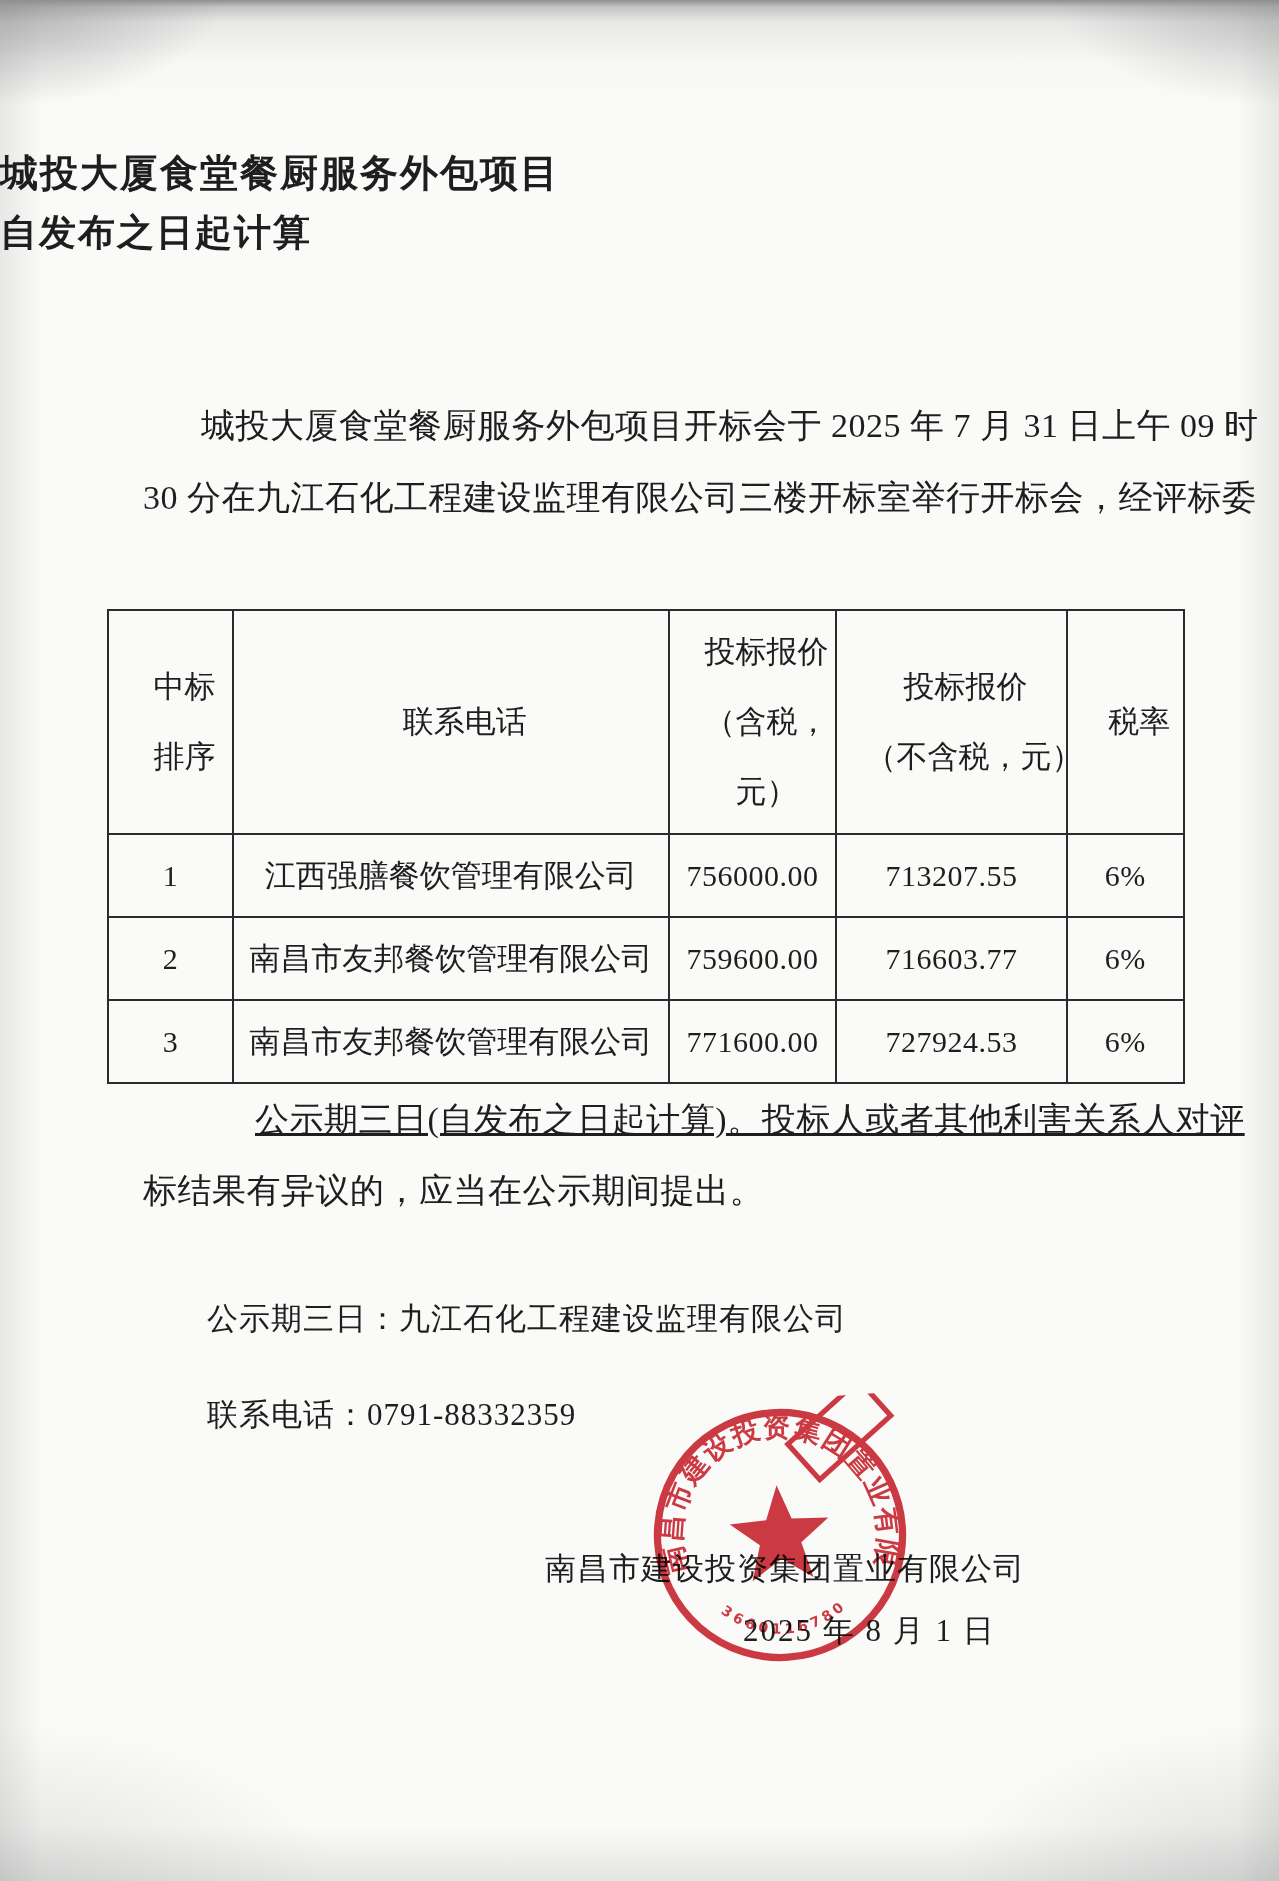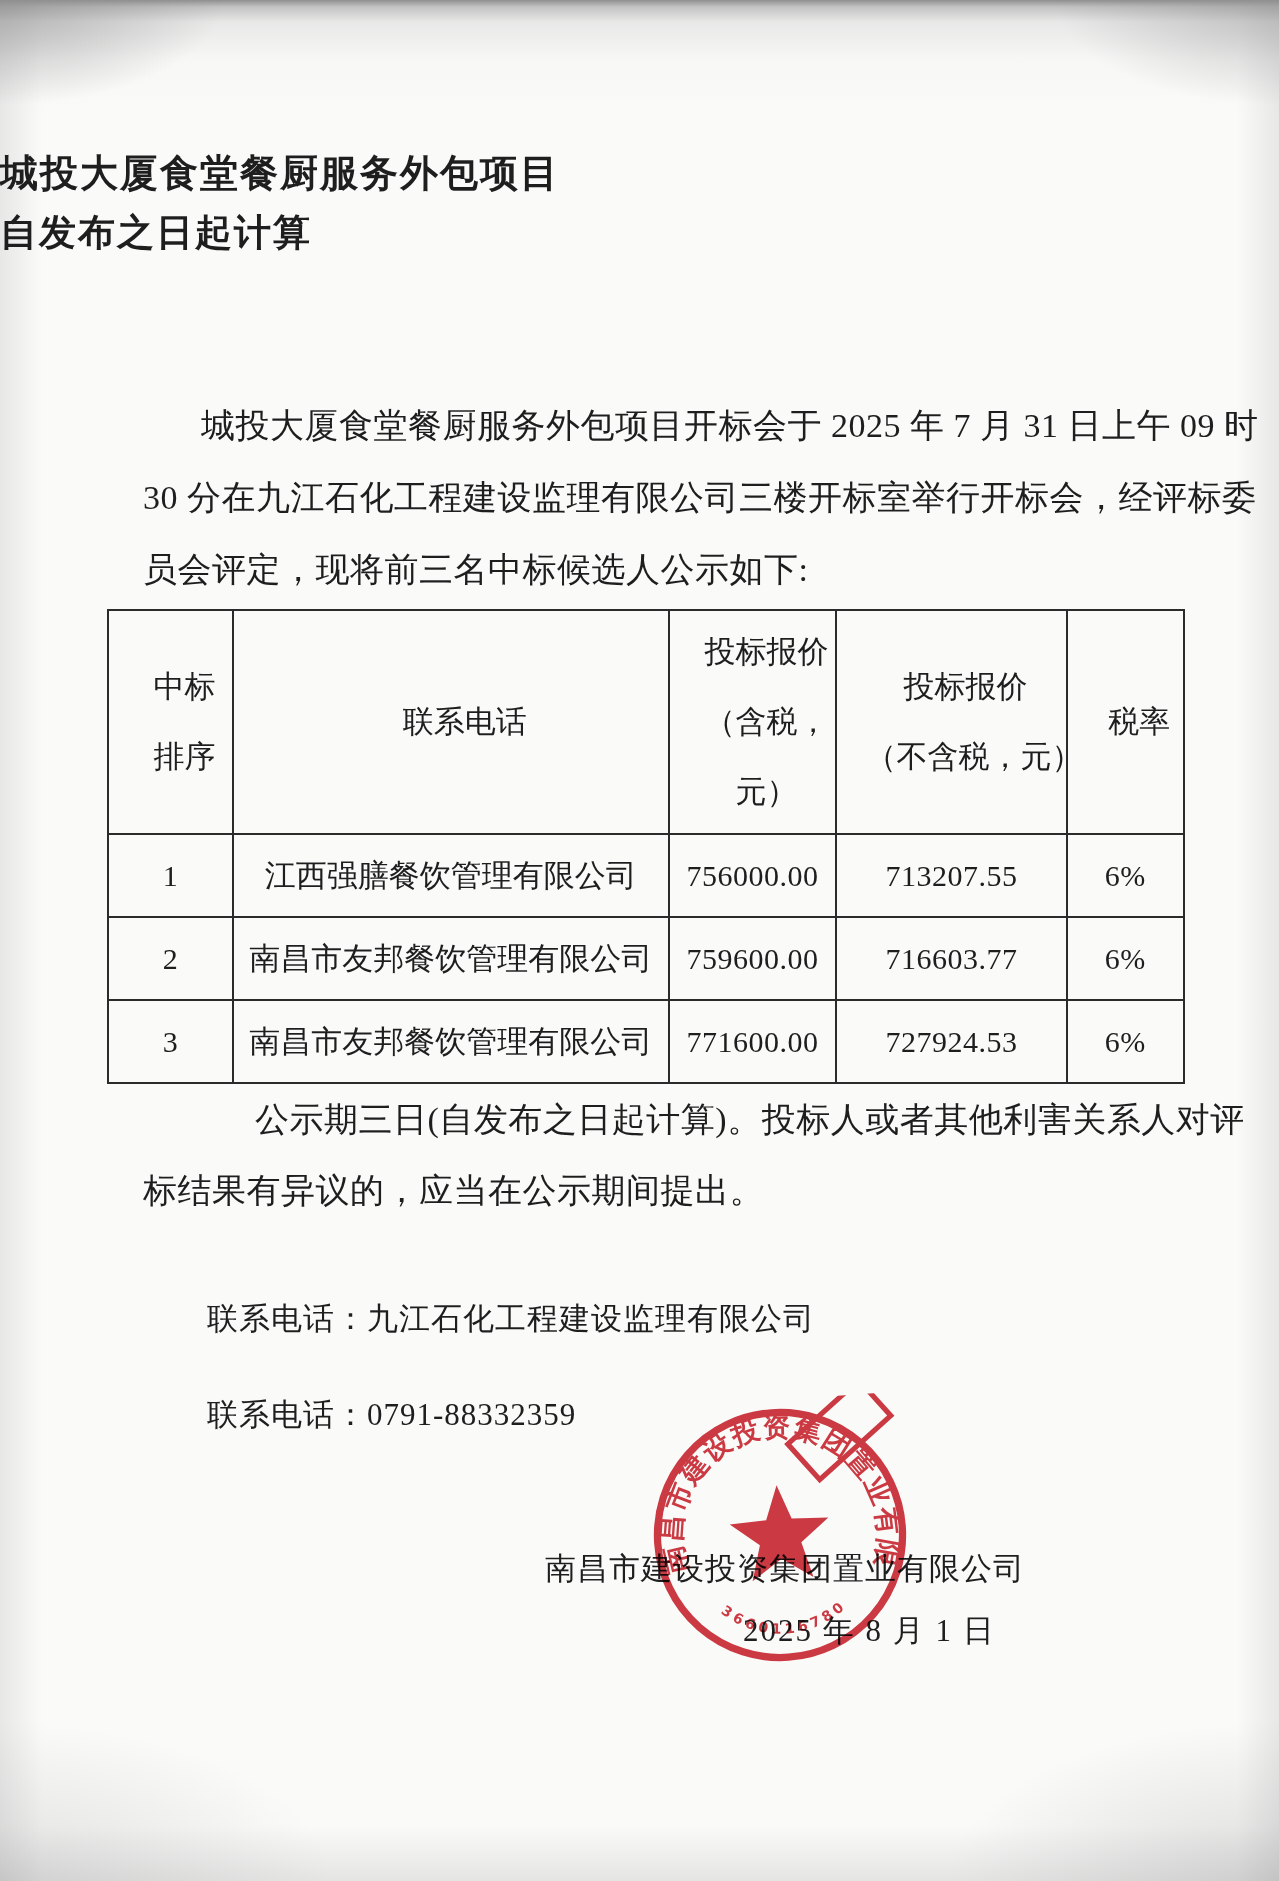--- a/index.html
+++ b/index.html
@@ -27,21 +27,21 @@
     letter-spacing:2px;
   }
   .title-1{top:148px;font-size:38px;}
   .title-2{top:208px;font-size:37px;}
   .para{position:absolute;left:143px;width:1000px;font-size:34px;letter-spacing:.5px;}
   .para .pline{line-height:72px;white-space:nowrap;}
   .para-1{top:390px;}
   .para-1 .pline:first-child{padding-left:58px;}
   .para-2{top:1084px;}
   .para-2 .pline{line-height:71px;}
-  .para-2 .pline:first-child{padding-left:112px;}
+  .para-2 .pline:first-child{padding-left:112px;text-decoration:underline;}
   .bid-table{
     position:absolute;left:107px;top:609px;width:1078px;
     border-collapse:collapse;table-layout:fixed;
     font-size:31px;
   }
   .bid-table td{
     border:2px solid #2b2b2b;
     text-align:center;vertical-align:middle;
     padding:0;
   }
@@ -64,21 +64,20 @@
 <body>
 
 <div class="page">
 
   <div class="title title-1">城投大厦食堂餐厨服务外包项目</div>
   <div class="title title-2">自发布之日起计算</div>
 
   <div class="para para-1">
     <div class="pline">城投大厦食堂餐厨服务外包项目开标会于 2025 年 7 月 31 日上午 09 时</div>
     <div class="pline">30 分在九江石化工程建设监理有限公司三楼开标室举行开标会，经评标委</div>
-    <div class="pline">员会评定，现将前三名中标候选人公示如下:</div>
   </div>
 
   <table class="bid-table">
     <colgroup>
       <col style="width:11.6%">
         <col style="width:40.5%">
         <col style="width:15.6%">
         <col style="width:21.4%">
         <col style="width:10.9%">
     </colgroup>
@@ -126,21 +125,21 @@
         <td class="num">6%</td>
       </tr>
     </tbody>
   </table>
 
   <div class="para para-2">
     <div class="pline">公示期三日(自发布之日起计算)。投标人或者其他利害关系人对评</div>
     <div class="pline">标结果有异议的，应当在公示期间提出。</div>
   </div>
 
-  <div class="line acceptance">联系电话：九江石化工程建设监理有限公司</div>
+  <div class="line acceptance">公示期三日：九江石化工程建设监理有限公司</div>
   <div class="line phone">联系电话：0791-88332359</div>
   <div class="line signature">南昌市建设投资集团置业有限公司</div>
   <div class="line docdate">2025 年 8 月  1 日</div>
 
   <svg class="seal" viewBox="0 0 260 260">
     <defs>
       <path id="sealTopArc" d="M 39.9 160 A 95 95 0 1 1 220.1 160" fill="none"></path>
       <path id="sealBottomArc" d="M 62 195 A 92 92 0 0 0 198 195" fill="none"></path>
     </defs>
     <circle cx="130" cy="130" r="118" fill="none" stroke="#c9202a" stroke-width="7"></circle>

